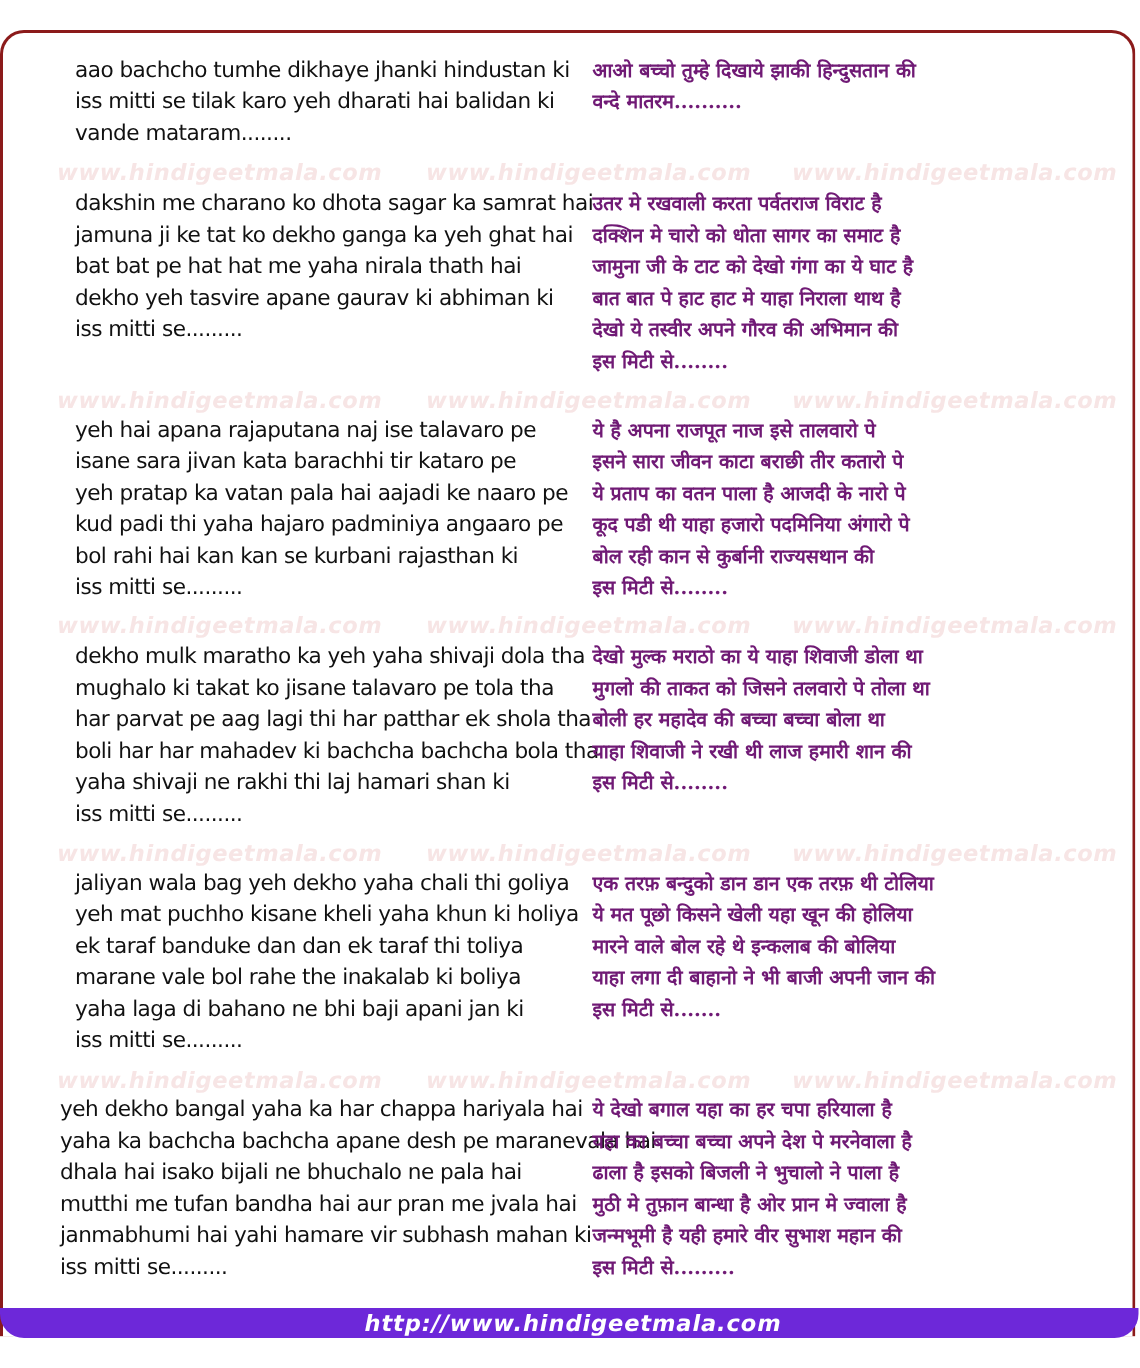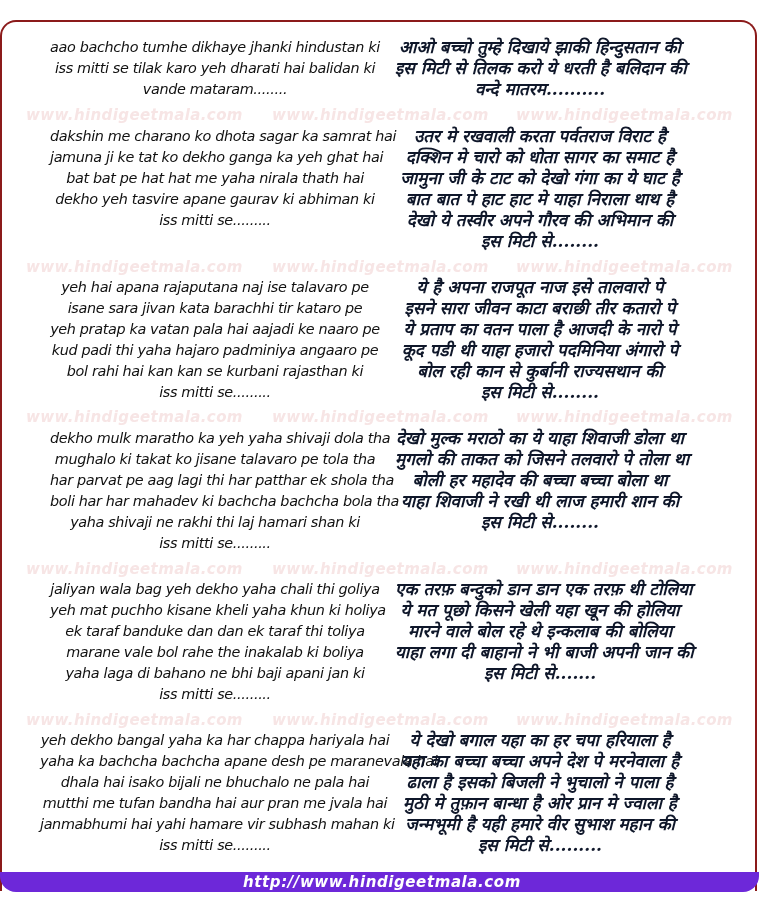--- a/index.html
+++ b/index.html
@@ -49,48 +49,46 @@
       margin-left: 5px;
     }
     .stanza {
       position: absolute;
       left: 0;
       width: 760px;
     }
     .col {
       position: absolute;
       top: 0;
-      text-align: center;
-      font-style: italic;
     }
     .col-en {
       left: 50px;
       width: 330px;
       color: #111111;
       font-family: "DejaVu Sans", sans-serif;
       font-size: 14.4px;
       line-height: 21px;
       letter-spacing: -0.35px;
     }
     .col-hi {
       left: 395px;
       width: 290px;
-      color: #0f172a;
+      color: #701a75;
       font-family: "DejaVu Serif", serif;
-      font-size: 17px;
+      font-size: 13px;
       line-height: 21px;
       font-weight: bold;
     }
     .line {
       display: block;
       white-space: nowrap;
     }
     .wm-row {
       position: absolute;
-      left: 4px;
+      left: 16px;
       width: 660px;
       height: 20px;
       text-align: center;
     }
     .wm {
       position: absolute;
       top: 0;
       color: #f7e5e5;
       font-family: "DejaVu Sans", sans-serif;
       font-weight: bold;
@@ -109,21 +107,20 @@
 <div class="frame"></div>
 
 <div class="stanza" style="top:37px;">
   <div class="col col-en">
     <span class="line">aao bachcho tumhe dikhaye jhanki hindustan ki</span>
     <span class="line">iss mitti se tilak karo yeh dharati hai balidan ki</span>
     <span class="line">vande mataram........</span>
   </div>
   <div class="col col-hi">
     <span class="line">आओ बच्चो तुम्हे दिखाये झाकी हिन्दुसतान की</span>
-    <span class="line">इस मिटी से तिलक करो ये धरती है बलिदान की</span>
     <span class="line">वन्दे मातरम..........</span>
   </div>
 </div>
 
 <div class="wm-row" style="top:106px;">
   <span class="wm wm-1">www.hindigeetmala.com</span>
   <span class="wm wm-2">www.hindigeetmala.com</span>
   <span class="wm wm-3">www.hindigeetmala.com</span>
 </div>
 

